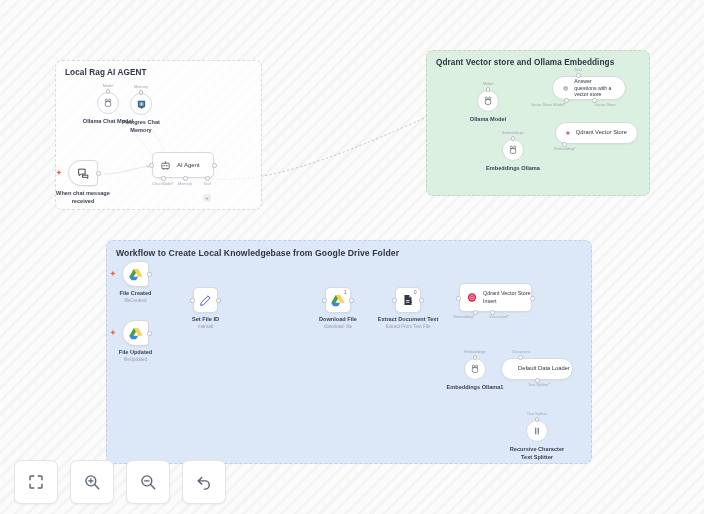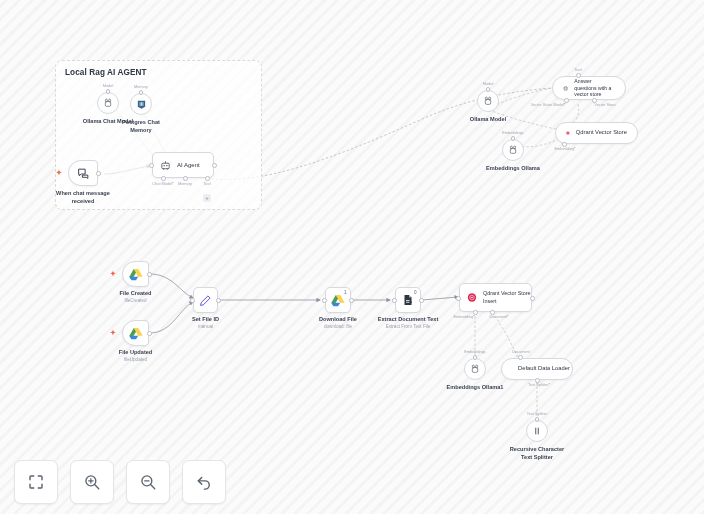--- a/index.html
+++ b/index.html
@@ -238,20 +238,23 @@
     <div class="port" style="left:60px;top:11px;"></div>
     <div class="port" style="left:9px;top:24px;"></div>
     <div class="port" style="left:31px;top:24px;"></div>
     <div class="port" style="left:53px;top:24px;"></div>
     <div class="conn-label" style="left:11px;top:29px;"><span>Chat Model</span><span class="req">*</span></div>
     <div class="conn-label" style="left:33px;top:29px;">Memory</div>
     <div class="conn-label" style="left:55px;top:29px;">Tool</div>
     <div class="plus-btn" style="left:51px;top:42px;">+</div>
   </div>
 
+  <div class="group" id="grp-qdrant" style="left:426px;top:50px;width:222px;height:144px;">
+    <div class="group-title">Qdrant Vector store and Ollama Embeddings</div>
+  </div>
 
   <div class="node" style="left:477px;top:90px;">
     <div class="circle" style="width:22px;height:22px;">
       <svg width="10" height="10" viewBox="0 0 24 24">
         <ellipse cx="8" cy="6" rx="2.4" ry="3.6" fill="none" stroke="#525a66" stroke-width="1.6"></ellipse>
         <ellipse cx="16" cy="6" rx="2.4" ry="3.6" fill="none" stroke="#525a66" stroke-width="1.6"></ellipse>
         <path d="M5.5 12c0-3 2.8-4 6.5-4s6.5 1 6.5 4v5a3 3 0 0 1-3 3H8.5a3 3 0 0 1-3-3z" fill="none" stroke="#525a66" stroke-width="1.6"></path>
       </svg>
     </div>
     <div class="port" style="left:8.7px;top:-3px;"></div>
@@ -295,20 +298,23 @@
         <circle cx="12" cy="12" r="10" fill="#dc244c"></circle>
         <path d="M12 6l5 3v6l-5 3-5-3V9z" fill="none" stroke="#fff" stroke-width="1.5"></path>
         <circle cx="12" cy="12" r="2" fill="#fff"></circle>
       </svg>
       <span class="pill-text">Qdrant Vector Store</span>
     </div>
     <div class="port" style="left:7px;top:20px;"></div>
     <div class="conn-label" style="left:10px;top:24px;"><span>Embedding</span><span class="req">*</span></div>
   </div>
 
+  <div class="group" id="grp-kb" style="left:106px;top:240px;width:484px;height:222px;">
+    <div class="group-title" style="font-size:8.6px;">Workflow to Create Local Knowledgebase from Google Drive Folder</div>
+  </div>
 
   <div class="node" style="left:122px;top:261px;">
     <div class="box" style="width:27px;height:26px;border-radius:13px 4px 4px 13px;">
       <svg width="14" height="13" viewBox="0 0 24 22">
         <path d="M8.2 1.5h7.6l7.6 13.2H15.8z" fill="#ffd04b"></path>
         <path d="M8.2 1.5L0.6 14.7 4.4 21l7.6-13.2z" fill="#4a9f4e"></path>
         <path d="M0.6 14.7h15.2L12 21H4.4z" fill="#3b87e0"></path>
       </svg>
     </div>
     <div class="port" style="left:25px;top:11px;"></div>

